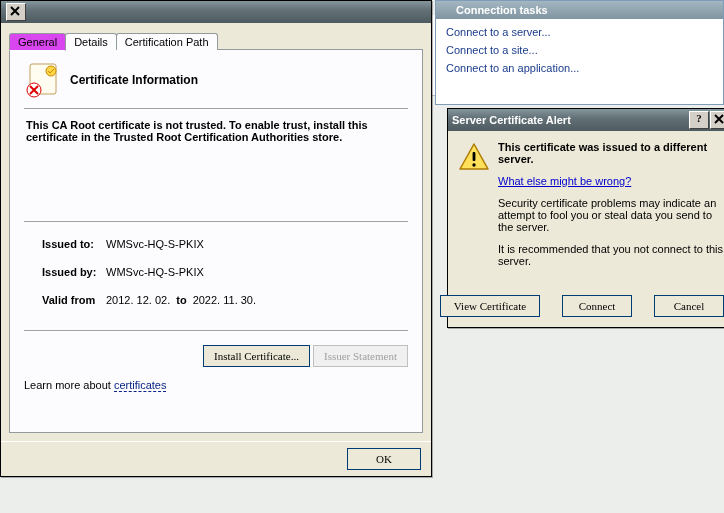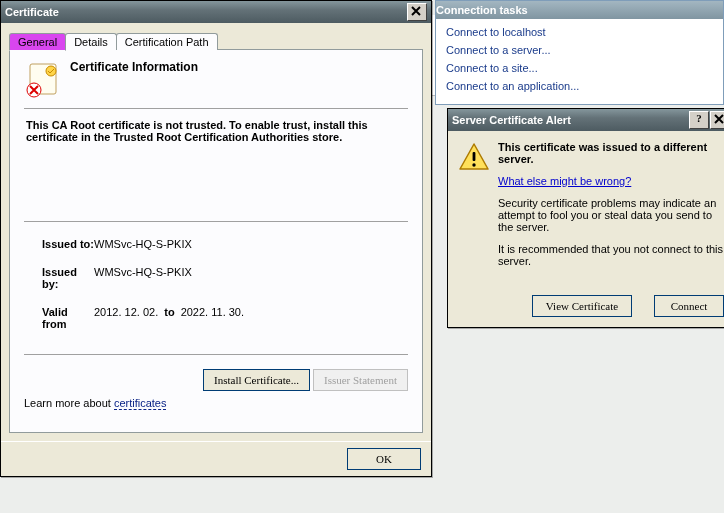--- a/index.html
+++ b/index.html
@@ -5,64 +5,62 @@
 body{margin:0;font:11px Tahoma,Verdana,sans-serif;background:#eceeec;width:724px;height:513px;overflow:hidden;position:relative}
 .win{position:absolute;background:#ece9d8;border:1px solid #000;box-shadow:1px 1px 0 rgba(0,0,0,.3)}
 .tbar{height:18px;background:linear-gradient(#84969c,#647278 40%,#4d5b61);color:#fff;font-weight:bold;padding:2px 4px;display:flex;align-items:center}
 .tbar .ttl{flex:1}
 .tbtn{width:18px;height:16px;background:#d4d0c8;border:1px solid #fff;border-right-color:#404040;border-bottom-color:#404040;margin-left:1px;font:bold 11px/12px Marlett, monospace;text-align:center;color:#000}
 .body{padding:8px}
 .tabs{display:flex;margin-top:2px}
 .tab{padding:2px 8px;border:1px solid #919b9c;border-bottom:none;background:#fcfcfe;margin-right:-1px;border-radius:3px 3px 0 0;position:relative}
 .tab.act{background:#d946ef;z-index:2;border-bottom:1px solid #fcfcfe;margin-bottom:-1px}
 .tabpane{border:1px solid #919b9c;background:#fcfcfe;padding:10px 14px 14px;height:384px;box-sizing:border-box;margin-top:-1px}
-.cerow{display:flex;align-items:flex-start;margin-bottom:8px}
+.cerow{display:flex;align-items:center;margin-bottom:8px}
 .ceicon{width:38px;height:40px;margin-right:8px;position:relative}
 .h1{font-weight:bold;font-size:12px}
 .hr{height:1px;background:#a0a0a0;margin:8px 0 10px}
 .warn{font-weight:bold;margin:0 2px 10px; max-width:360px}
 .kv{display:flex;margin:16px 0 8px 18px}
-.kv b{width:52px;font-weight:bold}
+.kv b{width:64px;font-weight:bold}
 .btnrow{margin-top:14px;text-align:right}
 .btn{min-width:88px;height:22px;background:#ece9d8;border:1px solid #003c74;padding:2px 10px;font:11px Tahoma}
 .btn.dis{color:#a0a0a0;border-color:#c0c0c0;background:#f0f0f0}
 .link{color:#0A2386;text-decoration:none;border-bottom:1px dashed #0A2386}
 .okrow{padding:6px 10px;text-align:right;border-top:1px solid #fff}
 
 .alert{top:108px;left:447px;width:286px}
 .alert .body{padding:10px 10px 12px;display:flex}
 .warnicon{width:32px;height:32px;flex:0 0 32px;margin-right:8px}
 .msg{flex:1}
 .msg p{margin:0 0 10px}
 .al-btns{padding:6px 10px 10px;display:flex;justify-content:flex-end;gap:22px}
 
 .bgpanel{position:absolute;right:0;top:0;width:287px;height:103px;background:#fff;border:1px solid #7f9db9}
-.bgpanel .ph{background:linear-gradient(#a3b6c1,#8095a1);color:#fff;font-weight:bold;padding:3px 0}
+.bgpanel .ph{background:linear-gradient(#a3b6c1,#8095a1);color:#fff;font-weight:bold;padding:3px 20px}
 .bgpanel ul{list-style:none;margin:4px 0;padding:0 10px}
 .bgpanel li{padding:3px 0;color:#1a3b8b}
 .bgleft{position:absolute;left:430px;top:15px;width:110px;height:80px;background:#fff;border:1px solid #bcbcbc;border-top:0;border-right:0}
 svg{display:block}
 </style>
 </head>
 <body>
 
 <div class="bgleft"></div>
 <div class="bgpanel">
   <div class="ph">Connection tasks</div>
   <ul>
-    <li>Connect to localhost</li>
     <li>Connect to a server...</li>
     <li>Connect to a site...</li>
     <li>Connect to an application...</li>
   </ul>
 </div>
 
 <div class="win" style="top:0;left:0;width:430px">
   <div class="tbar">
-    <span class="ttl">Certificate</span>
     <div class="tbtn">
       <svg width="16" height="14" viewBox="0 0 16 14">
           <path d="M4 3l8 8M12 3l-8 8" stroke="#000" stroke-width="2"></path>
         </svg>
     </div>
   </div>
   <div class="body">
     <div class="tabs">
       <div class="tab act">General</div>
       <div class="tab">Details</div>
@@ -97,21 +95,21 @@
         <b>Valid from</b>
         <span>2012. 12. 02.</span>
         <b style="width:auto;margin:0 6px">to</b>
         <span>2022. 11. 30.</span>
       </div>
       <div class="hr" style="margin-top:24px"></div>
       <div class="btnrow">
         <button class="btn">Install Certificate...</button>
         <button class="btn dis" disabled="">Issuer Statement</button>
       </div>
-      <div style="margin-top:6px">
+      <div style="margin-top:12px">
         <span>Learn more about </span><a href="#" class="link">certificates</a>
       </div>
     </div>
   </div>
   <div class="okrow">
     <button class="btn" style="min-width:74px">OK</button>
   </div>
 </div>
 
 <div class="win alert">
@@ -135,14 +133,15 @@
     <div class="msg">
       <p style="font-weight:bold">This certificate was issued to a different server.</p>
       <p><a href="#" style="color:#0000cd;text-decoration:underline">What else might be wrong?</a></p>
       <p>Security certificate problems may indicate an attempt to fool you or steal data you send to the server.</p>
       <p>It is recommended that you not connect to this server.</p>
     </div>
   </div>
   <div class="al-btns">
     <button class="btn" style="min-width:100px">View Certificate</button>
     <button class="btn" style="min-width:70px">Connect</button>
+    <button class="btn" style="min-width:70px">Cancel</button>
   </div>
 </div>
 
 </body></html>

